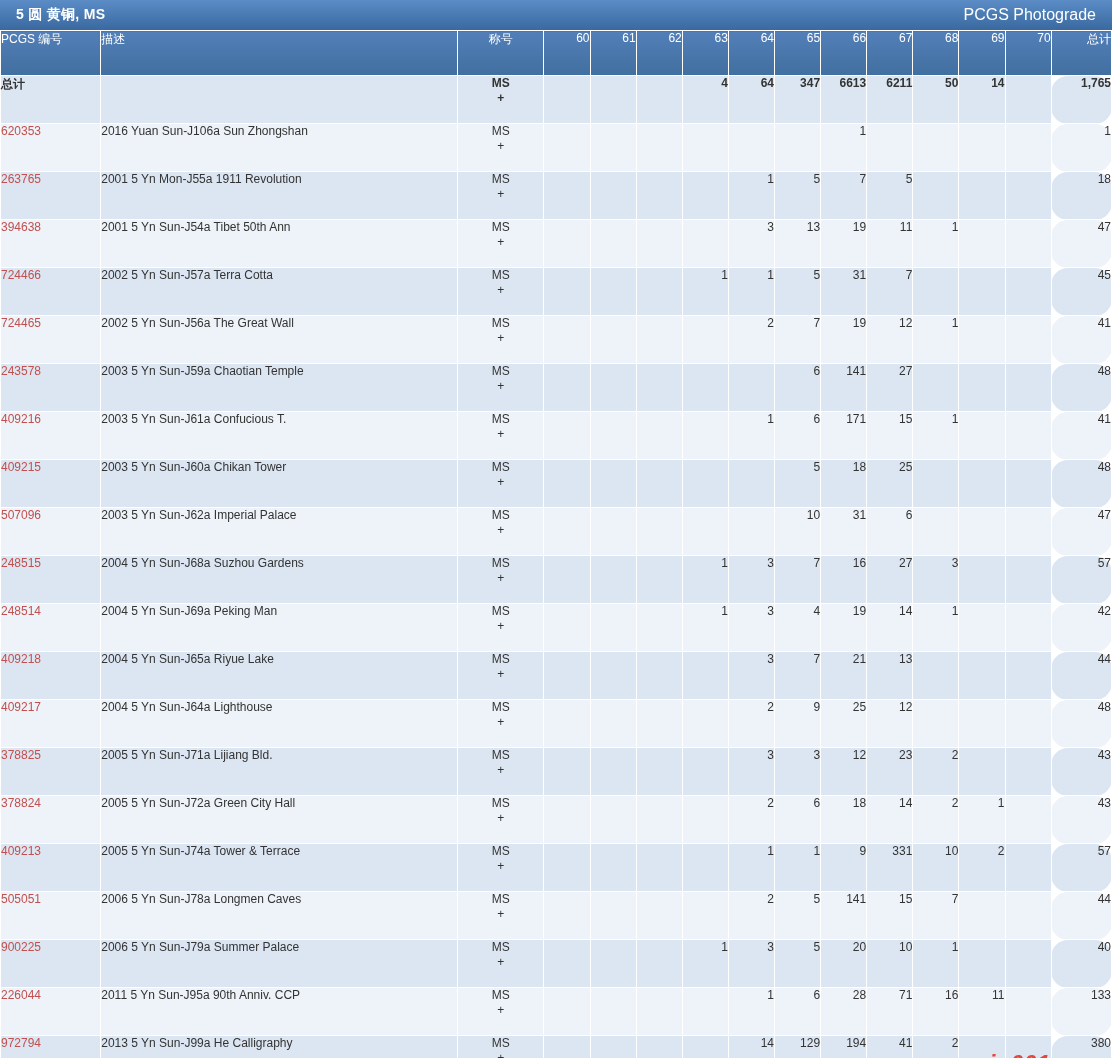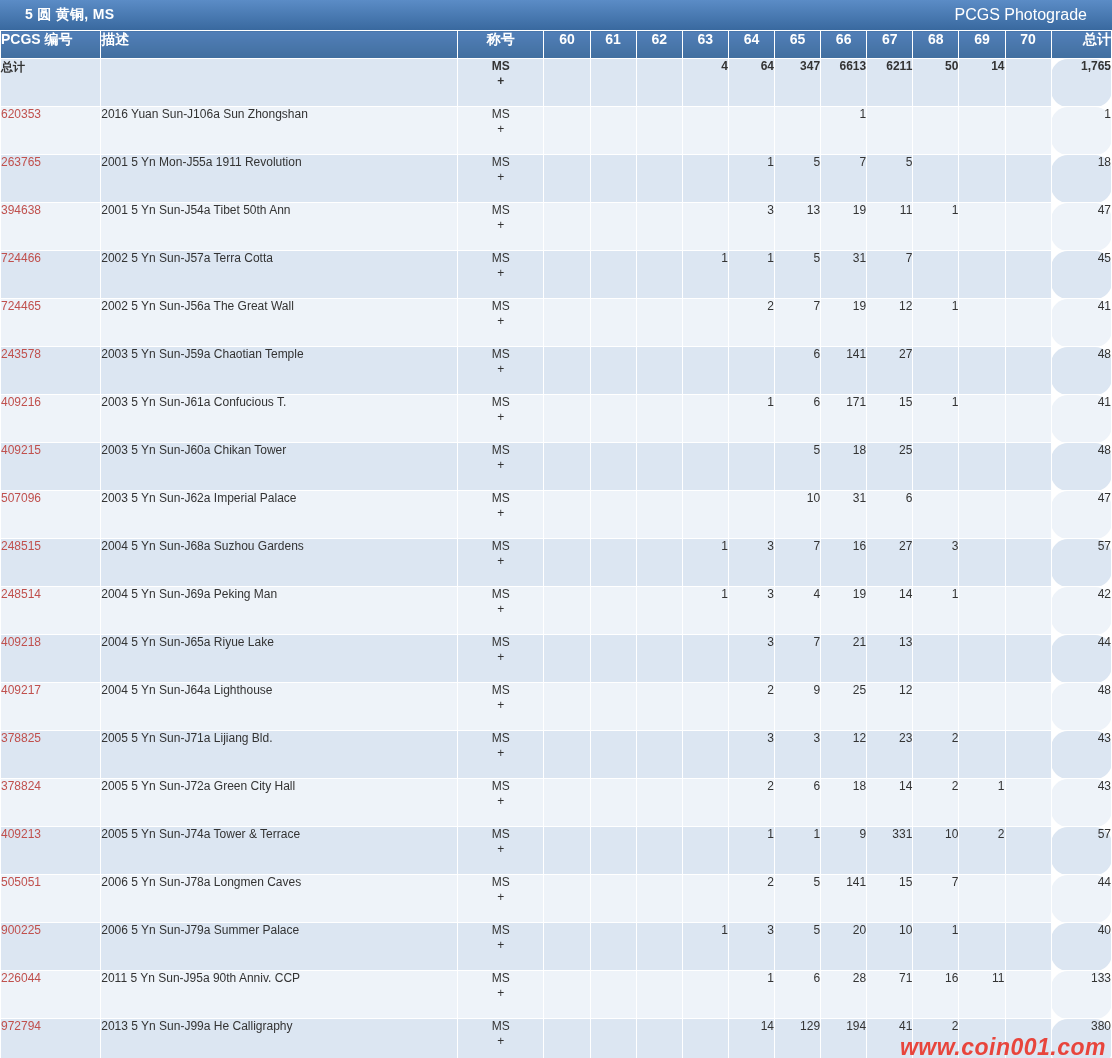--- a/index.html
+++ b/index.html
@@ -14,53 +14,53 @@
 
   
   .titlebar{
     height:30px;
     background:#4a7ebb;
     background:linear-gradient(to bottom,#5b8cc6,#39699f);
     color:#ffffff;
     display:flex;
     align-items:center;
     justify-content:space-between;
-    padding:0 25px;
+    padding:0 16px;
     box-sizing:border-box;
   }
   .titlebar .t-left{font-size:14px;font-weight:bold;letter-spacing:.3px;}
   .titlebar .t-right{font-size:16px;font-weight:normal;}
 
   
   table.grid{
     width:1112px;
     border-collapse:collapse;
     table-layout:fixed;
   }
   table.grid th, table.grid td{
     border:1px solid #ffffff;
     padding:0;
     vertical-align:top;
   }
   thead th{
     background:#4a7ebb;
     background:linear-gradient(to bottom,#527fb8,#416f9f);
     color:#ffffff;
-    font-size:14px;
-    font-weight:bold;
-    height:28px;
+    font-size:12px;
+    font-weight:normal;
+    height:45px;
     padding:0 8px;
     box-sizing:border-box;
     vertical-align:middle;
     border:1px solid #4a7ebb;
   }
   th.c-id{text-align:left;width:100px;}
   th.c-desc{text-align:left;width:356px;margin-left:44px;}
   th.c-grade{text-align:center;width:86px;}
-  th.c-num{text-align:center;width:46px;}
+  th.c-num{text-align:right;width:46px;}
   th.c-tot{text-align:right;width:60px;}
 
   tbody tr td{
     height:48px;
     font-size:12px;
     box-sizing:border-box;
   }
   tr.odd td{background:#dce6f2;}
   tr.even td{background:#eef3f9;}
   tr.totals td{background:#dce6f2;font-weight:bold;}

